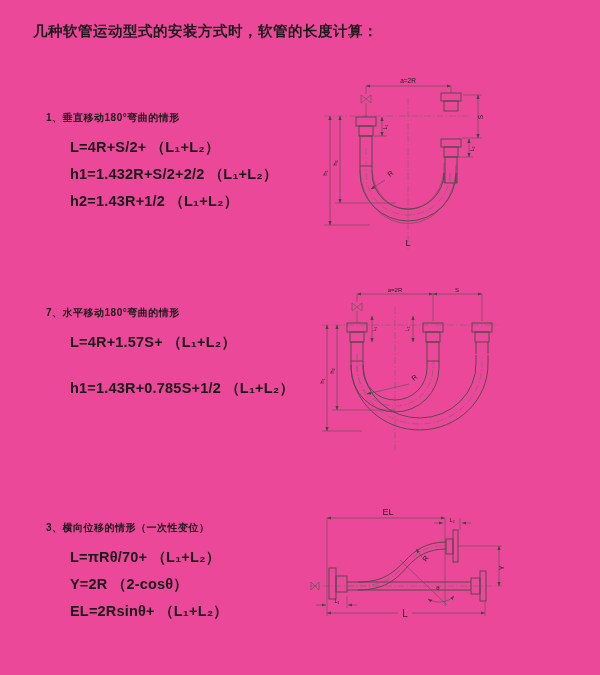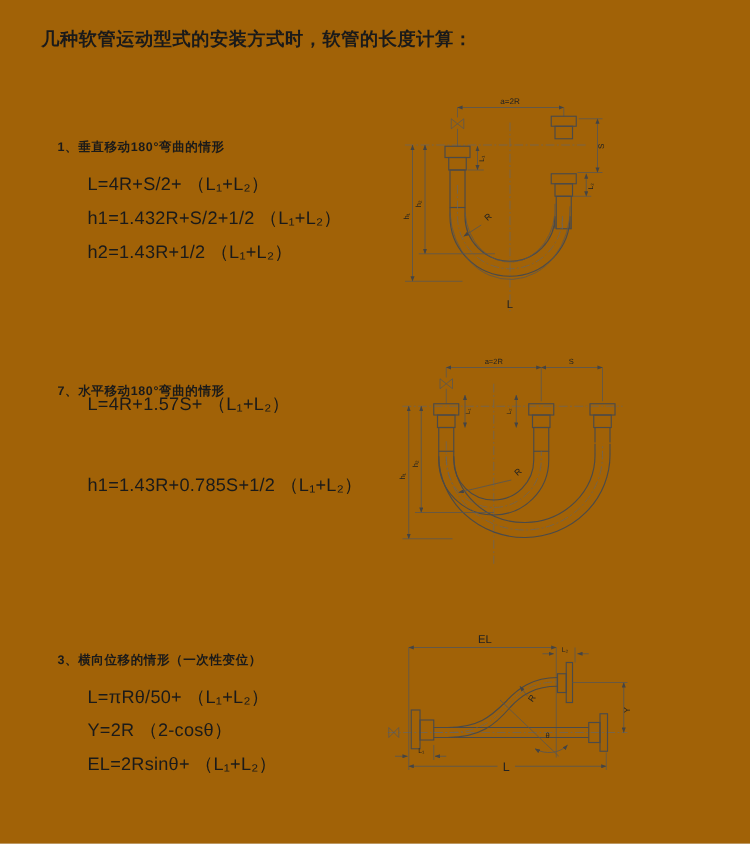--- a/index.html
+++ b/index.html
@@ -1,37 +1,37 @@
 <!DOCTYPE html>
 <html><head>
 <meta charset="utf-8">
 <style>
   html,body{margin:0;padding:0;background:#e8e8e8;}
-  .page{position:relative;width:600px;height:675px;background:#a16207;overflow:hidden;
+  .page{position:relative;width:600px;height:675px;background:#ec4899;overflow:hidden;
         font-family:"Liberation Sans","DejaVu Sans",sans-serif;color:#1a1a1a;}
   .title{position:absolute;left:33px;top:22px;font-size:14.5px;font-weight:700;letter-spacing:0.5px;}
   .heading{position:absolute;left:46px;font-size:10px;font-weight:700;letter-spacing:0.5px;}
-  .formula{position:absolute;left:70px;font-size:14.5px;font-weight:400;letter-spacing:0.2px;}
+  .formula{position:absolute;left:70px;font-size:14.5px;font-weight:700;letter-spacing:0.2px;}
   svg.diagram{position:absolute;}
   svg text{fill:#222;font-family:"Liberation Sans","DejaVu Sans",sans-serif;}
   .ln{stroke:#4a4a4a;stroke-width:0.9;fill:none;}
   .thin{stroke:#555;stroke-width:0.6;fill:none;}
   .dim{stroke:#555;stroke-width:0.65;fill:none;}
   .cl{stroke:#666;stroke-width:0.55;fill:none;stroke-dasharray:7 2 1.5 2;}
 </style>
 </head>
 <body>
 
 <div class="page">
 
   <div class="title">几种软管运动型式的安装方式时，软管的长度计算：</div>
 
   <div class="heading" style="top:111px">1、垂直移动180°弯曲的情形</div>
   <div class="formula" style="top:138px">L=4R+S/2+ （L₁+L₂）</div>
-  <div class="formula" style="top:165px">h1=1.432R+S/2+1/2 （L₁+L₂）</div>
+  <div class="formula" style="top:165px">h1=1.432R+S/2+2/2 （L₁+L₂）</div>
   <div class="formula" style="top:192px">h2=1.43R+1/2 （L₁+L₂）</div>
 
   <svg class="diagram" style="left:308px;top:73px" width="292" height="185" viewBox="0 0 292 185">
     <defs>
       <marker id="arr1" viewBox="0 0 8 6" refX="7.5" refY="3" markerWidth="7" markerHeight="5" orient="auto-start-reverse">
         <path d="M0,0 L8,3 L0,6 Z" fill="#444"></path>
       </marker>
       <pattern id="hat1" width="3.2" height="3.2" patternUnits="userSpaceOnUse">
         <path d="M0,0 L3.2,3.2 M3.2,0 L0,3.2" stroke="#8a8a8a" stroke-width="0.55"></path>
       </pattern>
@@ -104,21 +104,21 @@
     <g>
       <line class="dim" x1="170" y1="22" x2="170" y2="65" marker-start="url(#arr1)" marker-end="url(#arr1)"></line>
       <path class="thin" d="M155,22 H174 M154,65 H174"></path>
       <text x="175" y="44" font-size="6.5" text-anchor="middle" transform="rotate(-90 175 44)">S</text>
     </g>
 
     <text x="100" y="173" font-size="9" text-anchor="middle">L</text>
   </svg>
 
   <div class="heading" style="top:306px">7、水平移动180°弯曲的情形</div>
-  <div class="formula" style="top:314px">L=4R+1.57S+ （L₁+L₂）</div>
+  <div class="formula" style="top:333px">L=4R+1.57S+ （L₁+L₂）</div>
   <div class="formula" style="top:379px">h1=1.43R+0.785S+1/2 （L₁+L₂）</div>
 
   <svg class="diagram" style="left:310px;top:283px" width="290" height="175" viewBox="0 0 290 175">
     <defs>
       <marker id="arr2" viewBox="0 0 8 6" refX="7.5" refY="3" markerWidth="7" markerHeight="5" orient="auto-start-reverse">
         <path d="M0,0 L8,3 L0,6 Z" fill="#444"></path>
       </marker>
       <pattern id="hat2" width="3.2" height="3.2" patternUnits="userSpaceOnUse">
         <path d="M0,0 L3.2,3.2 M3.2,0 L0,3.2" stroke="#8a8a8a" stroke-width="0.55"></path>
       </pattern>
@@ -188,21 +188,21 @@
       <line class="dim" x1="17" y1="42" x2="17" y2="148" marker-start="url(#arr2)" marker-end="url(#arr2)"></line>
       <path class="thin" d="M12,148 H52"></path>
       <text x="14" y="98" font-size="6" text-anchor="middle" transform="rotate(-90 14 98)">h₁</text>
       <line class="dim" x1="27" y1="42" x2="27" y2="127" marker-start="url(#arr2)" marker-end="url(#arr2)"></line>
       <path class="thin" d="M22,127 H85"></path>
       <text x="24" y="88" font-size="6" text-anchor="middle" transform="rotate(-90 24 88)">h₂</text>
     </g>
   </svg>
 
   <div class="heading" style="top:521px">3、横向位移的情形（一次性变位）</div>
-  <div class="formula" style="top:548px">L=πRθ/50+ （L₁+L₂）</div>
+  <div class="formula" style="top:548px">L=πRθ/70+ （L₁+L₂）</div>
   <div class="formula" style="top:575px">Y=2R （2-cosθ）</div>
   <div class="formula" style="top:602px">EL=2Rsinθ+ （L₁+L₂）</div>
 
   <svg class="diagram" style="left:300px;top:498px" width="300" height="165" viewBox="0 0 300 165">
     <defs>
       <marker id="arr3" viewBox="0 0 8 6" refX="7.5" refY="3" markerWidth="7" markerHeight="5" orient="auto-start-reverse">
         <path d="M0,0 L8,3 L0,6 Z" fill="#444"></path>
       </marker>
     </defs>
 

